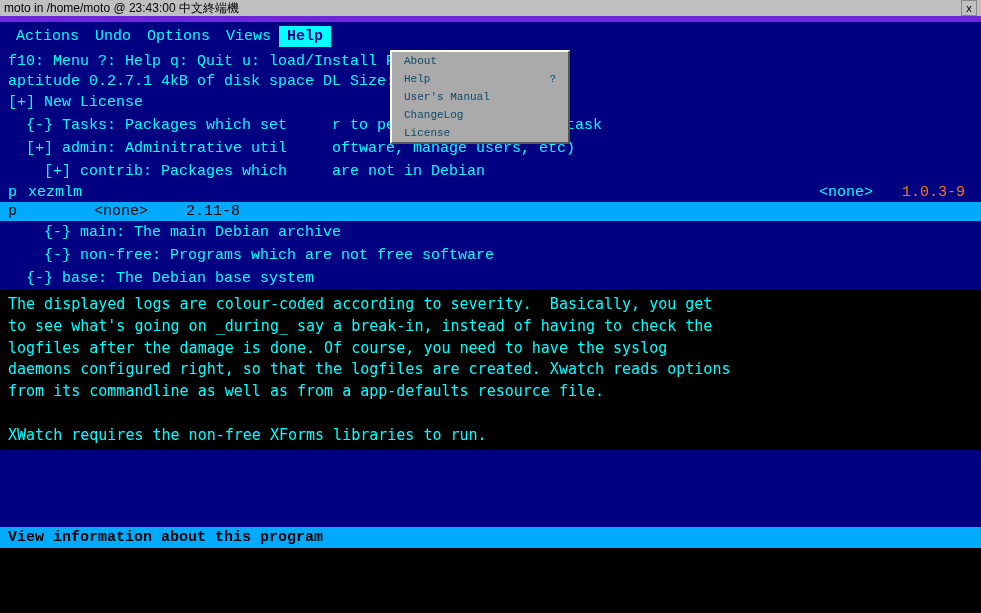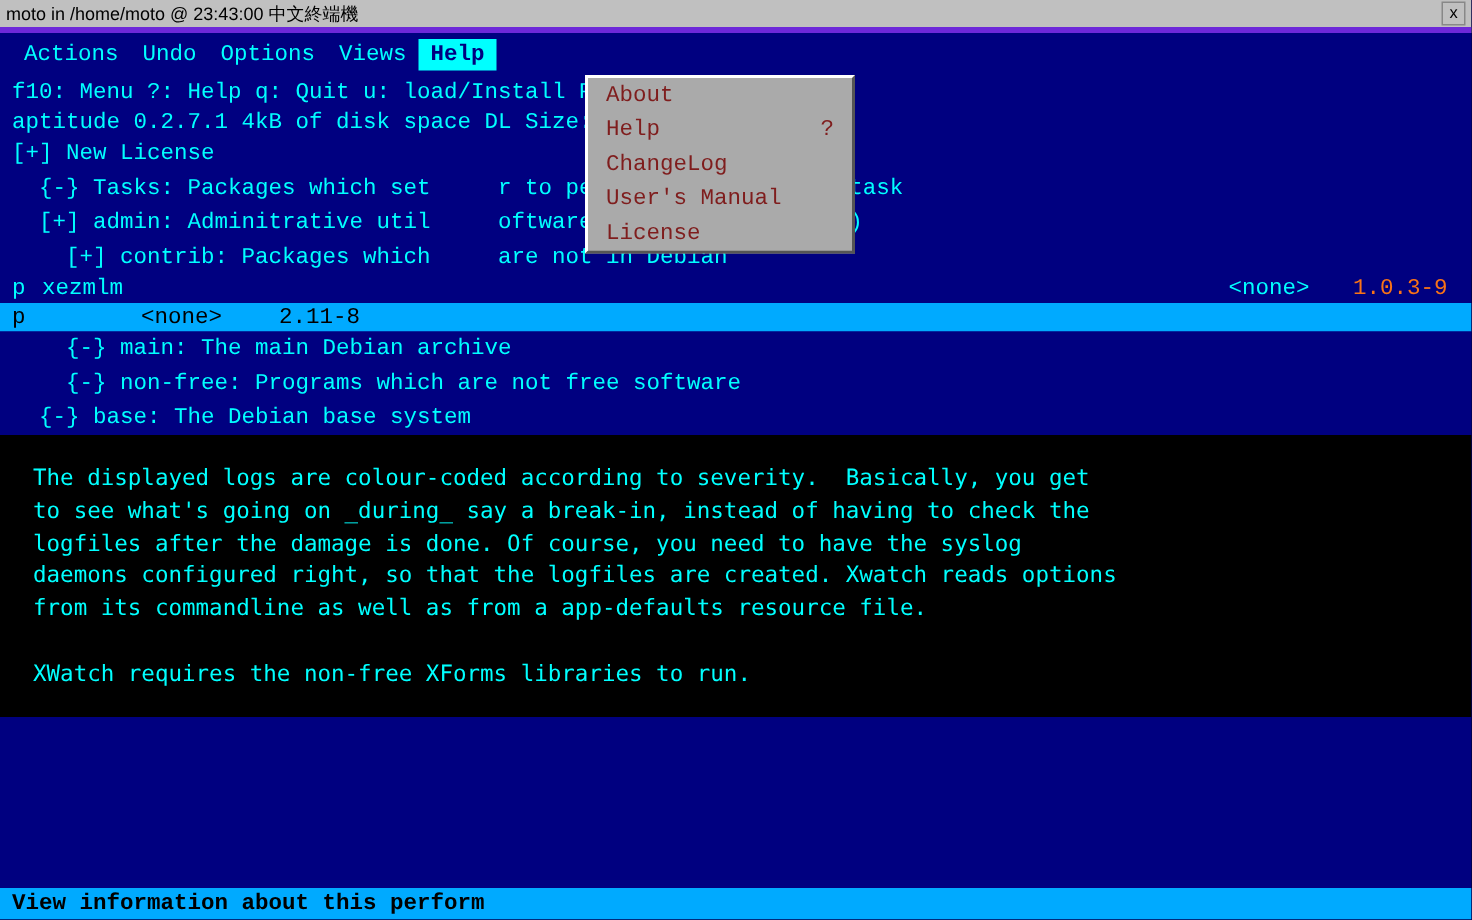--- a/index.html
+++ b/index.html
@@ -11,21 +11,21 @@
       font-size: 15px;
       overflow: hidden;
     }
     .title-bar {
       background: #c0c0c0;
       height: 22px;
       display: flex;
       align-items: center;
       justify-content: space-between;
       padding: 0 4px;
-      border-bottom: 4px solid #6d28d9;
+      border-bottom: 6px solid #6d28d9;
     }
     .title-text {
       font-size: 12px;
       font-family: Arial, sans-serif;
       color: #000;
     }
     .close-btn {
       width: 16px;
       height: 16px;
       background: #c0c0c0;
@@ -33,21 +33,21 @@
       display: flex;
       align-items: center;
       justify-content: center;
       font-size: 11px;
       cursor: pointer;
       font-family: Arial, sans-serif;
     }
     .terminal {
       background: #000080;
       width: 981px;
-      height: 591px;
+      height: 526px;
       position: relative;
       color: #00ffff;
     }
     .menu-bar {
       background: #000080;
       padding: 4px 8px;
       display: flex;
       gap: 0;
       align-items: center;
     }
@@ -132,29 +132,29 @@
     }
     .dropdown-menu {
       background: #aaaaaa;
       border: 2px solid #ffffff;
       border-right-color: #555;
       border-bottom-color: #555;
       min-width: 180px;
     }
     .dropdown-item {
       padding: 3px 12px;
-      color: #7f1d1d;
+      color: #0c4a6e;
       background: #aaaaaa;
-      font-size: 15px;
+      font-size: 11px;
       cursor: pointer;
       white-space: nowrap;
       display: flex;
       justify-content: space-between;
     }
-    pre { white-space: pre-wrap; margin: 14px; }
+    pre { white-space: pre-wrap; margin: 0; }
   </style>
 </head>
 <body>
 
 <div class="title-bar">
   <span class="title-text">moto in /home/moto @ 23:43:00 中文終端機</span>
   <div class="close-btn">x</div>
 </div>
 
 <div class="terminal">
@@ -206,38 +206,38 @@
     <pre>The displayed logs are colour-coded according to severity.  Basically, you get
 to see what's going on _during_ say a break-in, instead of having to check the
 logfiles after the damage is done. Of course, you need to have the syslog
 daemons configured right, so that the logfiles are created. Xwatch reads options
 from its commandline as well as from a app-defaults resource file.
 
 XWatch requires the non-free XForms libraries to run.</pre>
   </div>
 
   <div class="bottom-status">
-    <span>View information about this perform</span>
+    <span>View information about this program</span>
   </div>
 
   <div class="dropdown-overlay">
     <div class="dropdown-menu">
       <div class="dropdown-item">
         <span>About</span>
         <span></span>
       </div>
       <div class="dropdown-item">
           <span>Help</span>
           <span style="margin-left:40px;">?</span>
         </div>
       <div class="dropdown-item">
+        <span>User's Manual</span>
+      </div>
+      <div class="dropdown-item">
         <span>ChangeLog</span>
       </div>
       <div class="dropdown-item">
-        <span>User's Manual</span>
-      </div>
-      <div class="dropdown-item">
         <span>License</span>
       </div>
     </div>
   </div>
 
 </div>
 
 </body></html>

